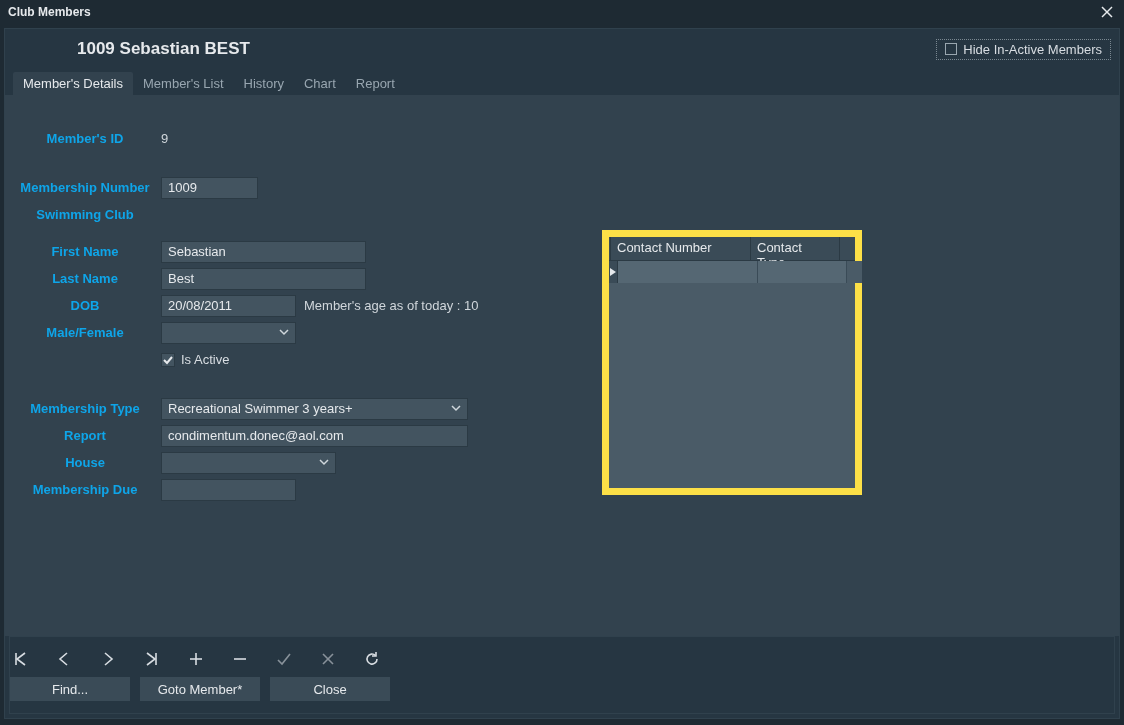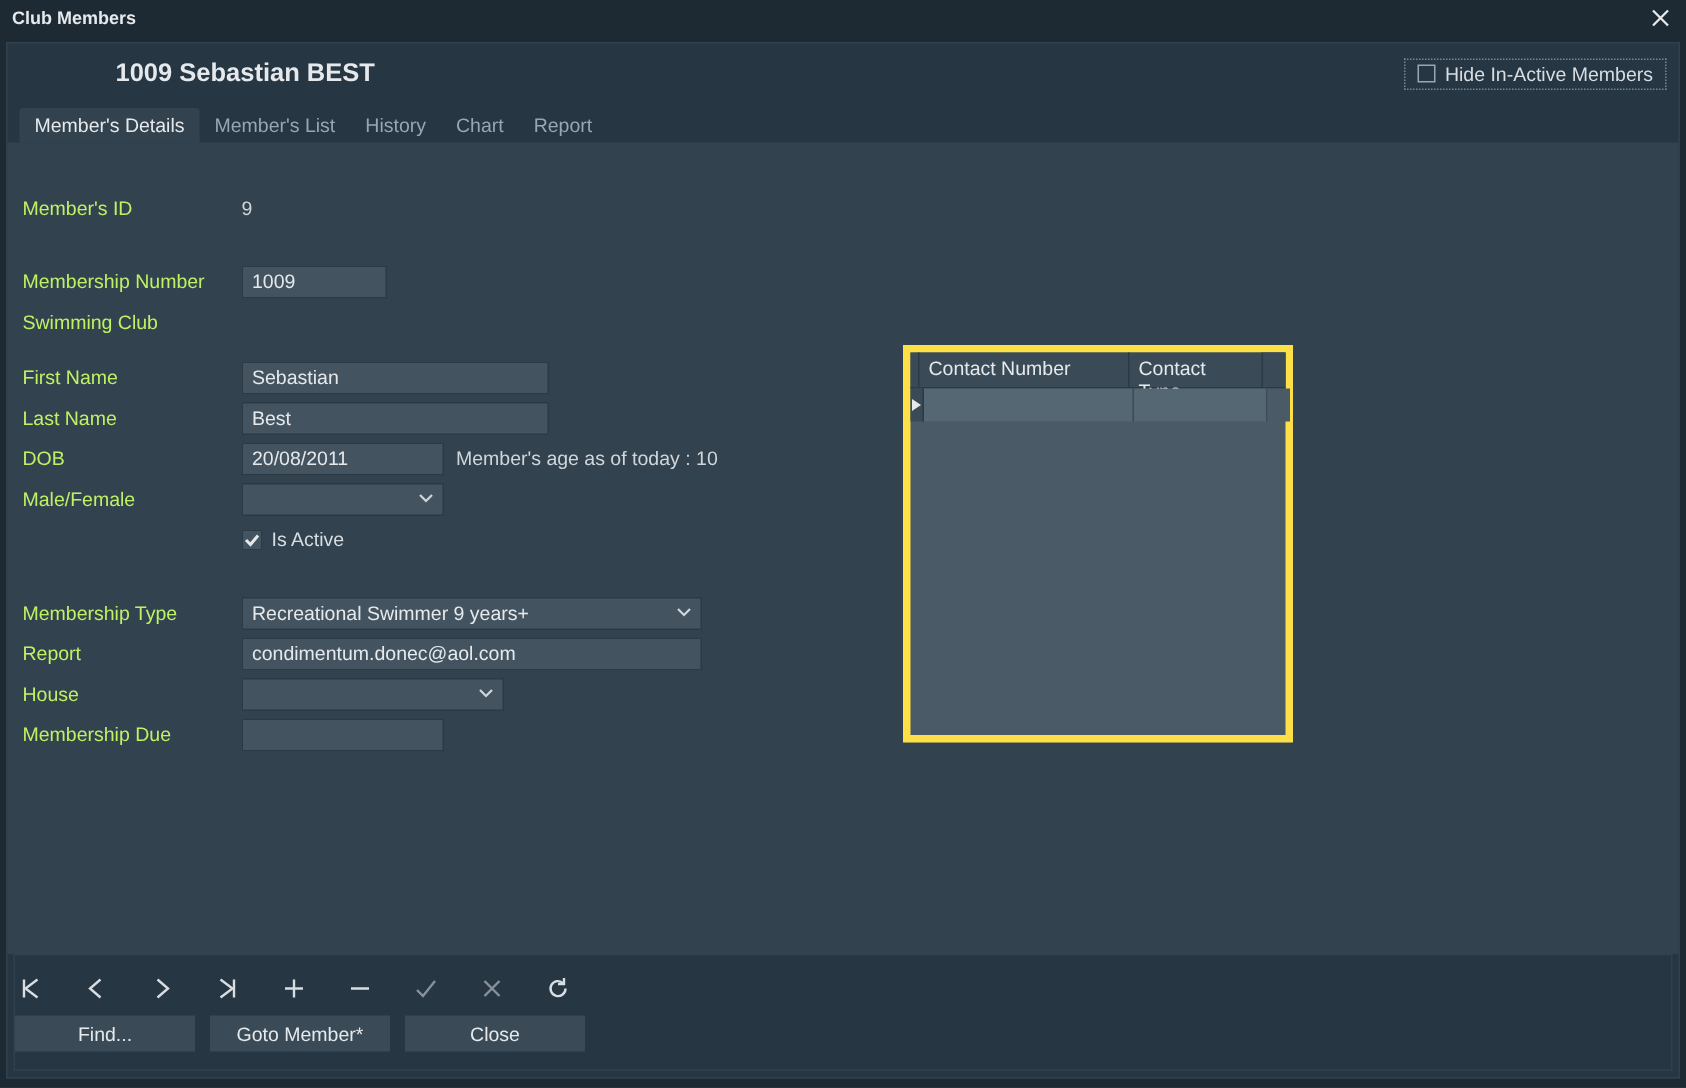--- a/index.html
+++ b/index.html
@@ -13,31 +13,31 @@
   .header-row { height:40px; display:flex; align-items:center; justify-content:space-between; padding:0 8px 0 72px; }
   .member-title { font-size:17px; font-weight:700; color:#e6e9ec; }
   .hide-box { display:flex; align-items:center; gap:6px; border:1px dotted #7a8891; padding:2px 8px; }
   .hide-box .chk { width:12px; height:12px; border:1px solid #9aa7b0; display:inline-block; }
   .tabs { display:flex; gap:0; padding-left:8px; height:26px; align-items:flex-end; }
   .tab { padding:4px 10px; color:#98a6b0; cursor:pointer; font-size:13px; }
   .tab.active { background:#32424e; color:#e6e9ec; border-top-left-radius:2px; border-top-right-radius:2px; }
   .panel { flex:1; background:#32424e; margin:0 0 0 0; position:relative; overflow:hidden; }
   .form { position:absolute; left:0; top:0; right:0; bottom:0; padding:30px 10px 10px 10px; }
   .row { display:flex; align-items:center; height:27px; }
-  .lbl { width:146px; text-align:left; padding-right:6px; color:#bef264; font-size:13px; }
+  .lbl { width:146px; text-align:center; padding-right:6px; color:#0ea5e9; font-size:13px;font-weight:bold; }
   .val { color:#d0d6db; }
   .input { background:#435460; border:1px solid #2b3a44; height:22px; color:#e6e9ec; padding:0 6px; font-size:13px; }
   .input.right { }
   .select { background:#435460; border:1px solid #2b3a44; height:22px; display:flex; align-items:center; justify-content:space-between; padding:0 6px; color:#e6e9ec; font-size:13px; }
   .select .caret svg { width:10px; height:10px; }
   .chkwrap { display:flex; align-items:center; gap:6px; margin-left:146px; }
   .chkbox { width:14px; height:14px; background:#435460; border:1px solid #2b3a44; display:flex; align-items:center; justify-content:center; }
   .chkbox svg { width:10px; height:10px; }
   .age-note { margin-left:8px; color:#d0d6db; }
-  .grid { position:absolute; left:597px; top:135px; width:260px; height:265px; border:5px solid #fde047; background:#4a5b67; display:flex; flex-direction:column; }
+  .grid { position:absolute; left:597px; top:135px; width:260px; height:265px; border:7px solid #fde047; background:#4a5b67; display:flex; flex-direction:column; }
   .grid-head { display:flex; background:#3a4b57; height:24px; border-bottom:1px solid #2b3a44; }
   .grid-head .rowh { width:14px; border-right:1px solid #2b3a44; }
   .grid-head .colh { flex:0 0 140px; border-right:1px solid #2b3a44; padding:3px 6px; color:#e6e9ec; font-size:13px; }
   .grid-head .colh2 { flex:0 0 89px; padding:3px 6px; color:#e6e9ec; font-size:13px; border-right:1px solid #2b3a44; }
   .grid-head .scrollh { flex:0 0 15px; background:#3a4b57; }
   .grid-body { flex:1; display:flex; flex-direction:column; }
   .grid-row { display:flex; height:22px; }
   .grid-row .rowi { width:14px; background:#3a4b57; border-right:1px solid #2b3a44; display:flex; align-items:center; justify-content:center; }
   .grid-row .rowi svg { width:8px; height:8px; }
   .grid-row .cell1 { flex:0 0 140px; border-right:1px solid #3a4b57; background:#556773; }
@@ -134,21 +134,21 @@
             </span>
             <span>Is Active</span>
           </div>
         </div>
 
         <div class="gap22"></div>
 
         <div class="row">
           <div class="lbl">Membership Type</div>
           <div class="select" style="width:307px">
-            <span>Recreational Swimmer 9 years+</span>
+            <span>Recreational Swimmer 3 years+</span>
             <span class="caret"><svg viewBox="0 0 10 10" fill="none" stroke="#cfd6db" stroke-width="1.5">
                   <polyline points="1,3 5,7 9,3"></polyline>
                 </svg></span>
           </div>
         </div>
         <div class="row">
           <div class="lbl">Report</div>
           <input class="input" style="width: 307px;" value="condimentum.donec@aol.com">
         </div>
         <div class="row">

